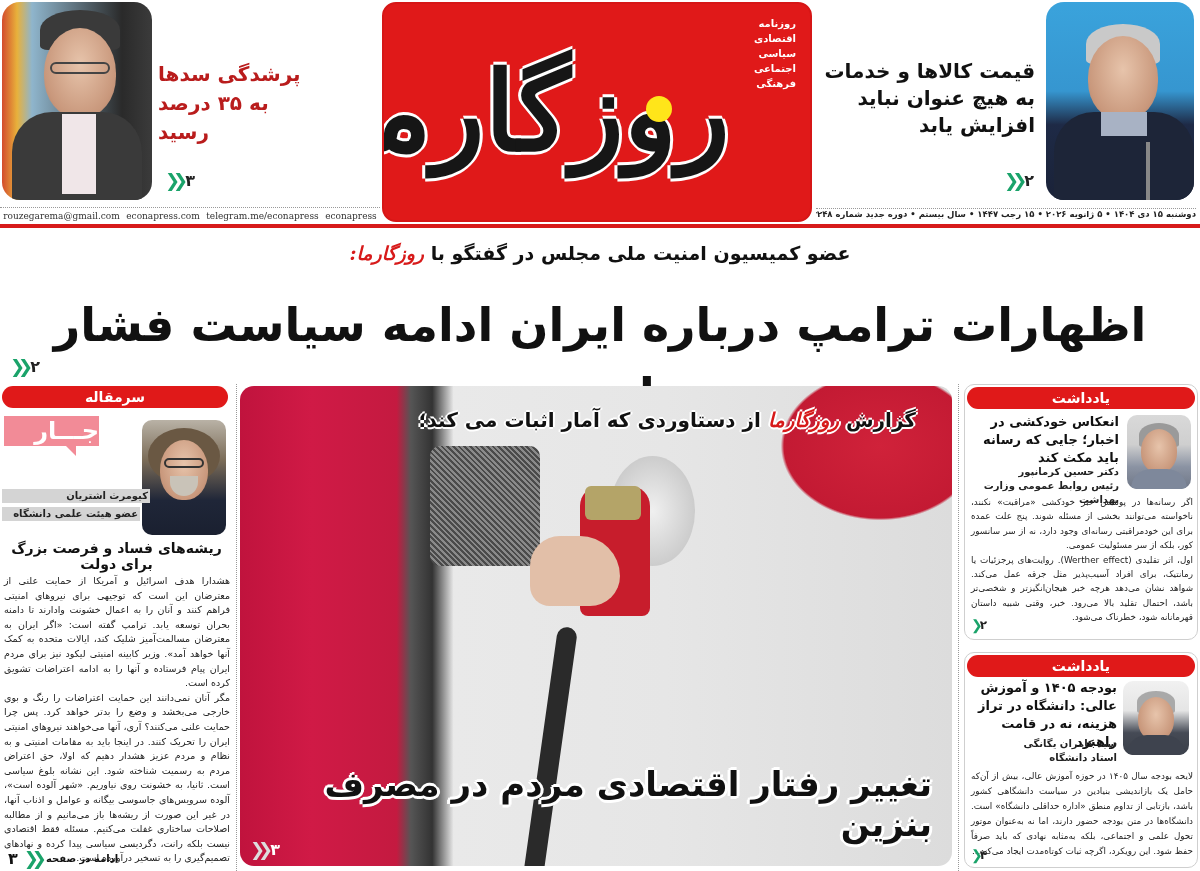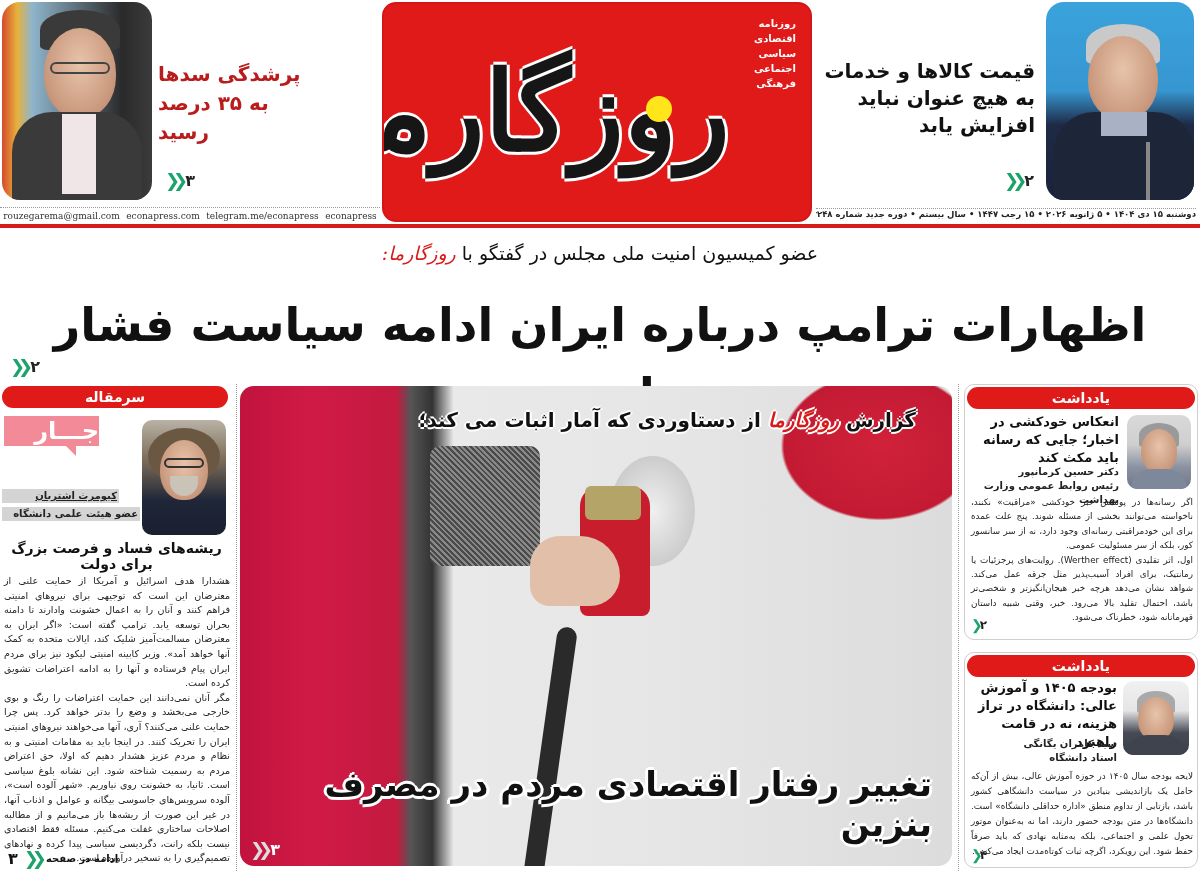--- a/index.html
+++ b/index.html
@@ -26,21 +26,21 @@
   .top-left-photo { left: 2px; top: 2px; width: 150px; height: 198px; border-radius: 18px; overflow: hidden; background: linear-gradient(90deg, #d34b2c 0%, #e8b13b 10%, #8fb5cc 20%, #2a2a2a 80%, #3b3b3b 100%); }
   .top-left-headline { left: 158px; top: 60px; width: 160px; font-size: 20px; font-weight: bold; line-height: 29px; text-align: left; color: #b91c1c; }
 
   
   .dotted { border-top: 1px dotted #999; }
   .contact-strip { left: 0; top: 207px; width: 380px; height: 16px; direction: ltr; font-family: "DejaVu Serif", serif; font-size: 9px; color: #333; display: flex; justify-content: space-around; align-items: center; }
   .date-strip { right: 4px; top: 208px; width: 380px; height: 14px; font-size: 8.5px; font-weight: bold; color: #222; text-align: right; white-space: nowrap; overflow: hidden; }
   .red-rule { left: 0; top: 224px; width: 1200px; height: 4px; background: #d71a1a; }
 
   
-  .supertitle { left: 0; top: 242px; width: 1200px; text-align: center; font-size: 19px; font-weight: normal; color: #111; }
+  .supertitle { left: 0; top: 242px; width: 1200px; text-align: center; font-size: 19px; font-weight: bold; color: #111; }
   .supertitle .brand { color: #d71a1a; font-family: "DejaVu Serif", serif; font-style: italic; }
   .main-headline { left: 0; top: 290px; width: 1200px; text-align: center; font-size: 46px; font-weight: 900; color: #111; letter-spacing: -1px; line-height: 70px; font-family: "DejaVu Sans", sans-serif; }
   .main-ref { left: 10px; top: 356px; }
 
   
   .vdiv { border-left: 1px dotted #999; }
   .pill { height: 22px; border-radius: 11px; background: #e01919; color: #fff; font-size: 14px; font-weight: bold; text-align: center; line-height: 22px; }
   .jaar-tag { left: 4px; top: 416px; width: 95px; height: 30px; background: #f28b97; color: #fff; font-size: 24px; font-weight: 900; text-align: right; line-height: 30px; letter-spacing: -2px; }
   .jaar-tag::after { content: ""; position: absolute; left: 62px; bottom: -10px; border-top: 10px solid #f28b97; border-left: 10px solid transparent; }
   .left-photo { left: 142px; top: 420px; width: 84px; height: 115px; border-radius: 10px; overflow: hidden; background: linear-gradient(180deg, #b9b2a6 0%, #7b6c58 35%, #1f2638 70%, #1a2030 100%); }
@@ -143,21 +143,21 @@
 <div class="abs vdiv" style="left:958px;top:384px;height:487px;"></div>
 
 <div class="abs pill" style="left:2px;top:386px;width:226px;">سرمقاله</div>
 <div class="abs jaar-tag">جـــار</div>
 <div class="abs left-photo">
   <div class="hair" style="left:6px;top:8px;width:72px;height:56px;background:#6a5843;border-radius:50%;"></div>
   <div class="face" style="left:18px;top:20px;width:48px;height:60px;"></div>
   <div style="position:absolute;left:22px;top:38px;width:40px;height:10px;border:2px solid #333;border-radius:5px;"></div>
   <div style="position:absolute;left:28px;top:56px;width:28px;height:20px;background:#c9c3b8;border-radius:0 0 14px 14px;"></div>
 </div>
-<div class="abs author-bar" style="left:2px;top:489px;width:117px;text-decoration:underline;">کیومرث اشتریان</div>
+<div class="abs author-bar" style="left:2px;top:489px;width:148px;">کیومرث اشتریان</div>
 <div class="abs author-bar" style="left:2px;top:507px;width:138px;">عضو هیئت علمی دانشگاه</div>
 <div class="abs left-title">ریشه‌های فساد و فرصت بزرگ برای دولت</div>
 <div class="abs left-body body-text">
   <p>هشدارا هدف اسرائیل و آمریکا از حمایت علنی از معترضان این است که توجیهی برای نیروهای امنیتی فراهم کنند و آنان را به اعمال خشونت وادارند تا دامنه بحران توسعه یابد. ترامپ گفته است: «اگر ایران به معترضان مسالمت‌آمیز شلیک کند، ایالات متحده به کمک آنها خواهد آمد». وزیر کابینه امنیتی لیکود نیز برای مردم ایران پیام فرستاده و آنها را به ادامه اعتراضات تشویق کرده است.</p>
   <p>مگر آنان نمی‌دانند این حمایت اعتراضات را رنگ و بوی خارجی می‌بخشد و وضع را بدتر خواهد کرد. پس چرا حمایت علنی می‌کنند؟ آری، آنها می‌خواهند نیروهای امنیتی ایران را تحریک کنند. در اینجا باید به مقامات امنیتی و به نظام و مردم عزیز هشدار دهیم که اولا، حق اعتراض مردم به رسمیت شناخته شود. این نشانه بلوغ سیاسی است. ثانیا، به خشونت روی نیاوریم. «شهر آلوده است»، آلوده سرویس‌های جاسوسی بیگانه و عوامل و اذناب آنها، در غیر این صورت از ریشه‌ها باز می‌مانیم و از مطالبه اصلاحات ساختاری غفلت می‌کنیم. مسئله فقط اقتصادی نیست بلکه رانت، دگردیسی سیاسی پیدا کرده و نهادهای تصمیم‌گیری را به تسخیر درآورده است.</p>
 </div>
 <div class="abs continue-line">
   <span style="font-size:10px;font-weight:bold;">ادامه در صفحه</span>
   <span class="chev">❮❮</span>
   <span style="font-size:16px;font-weight:bold;">۳</span>

